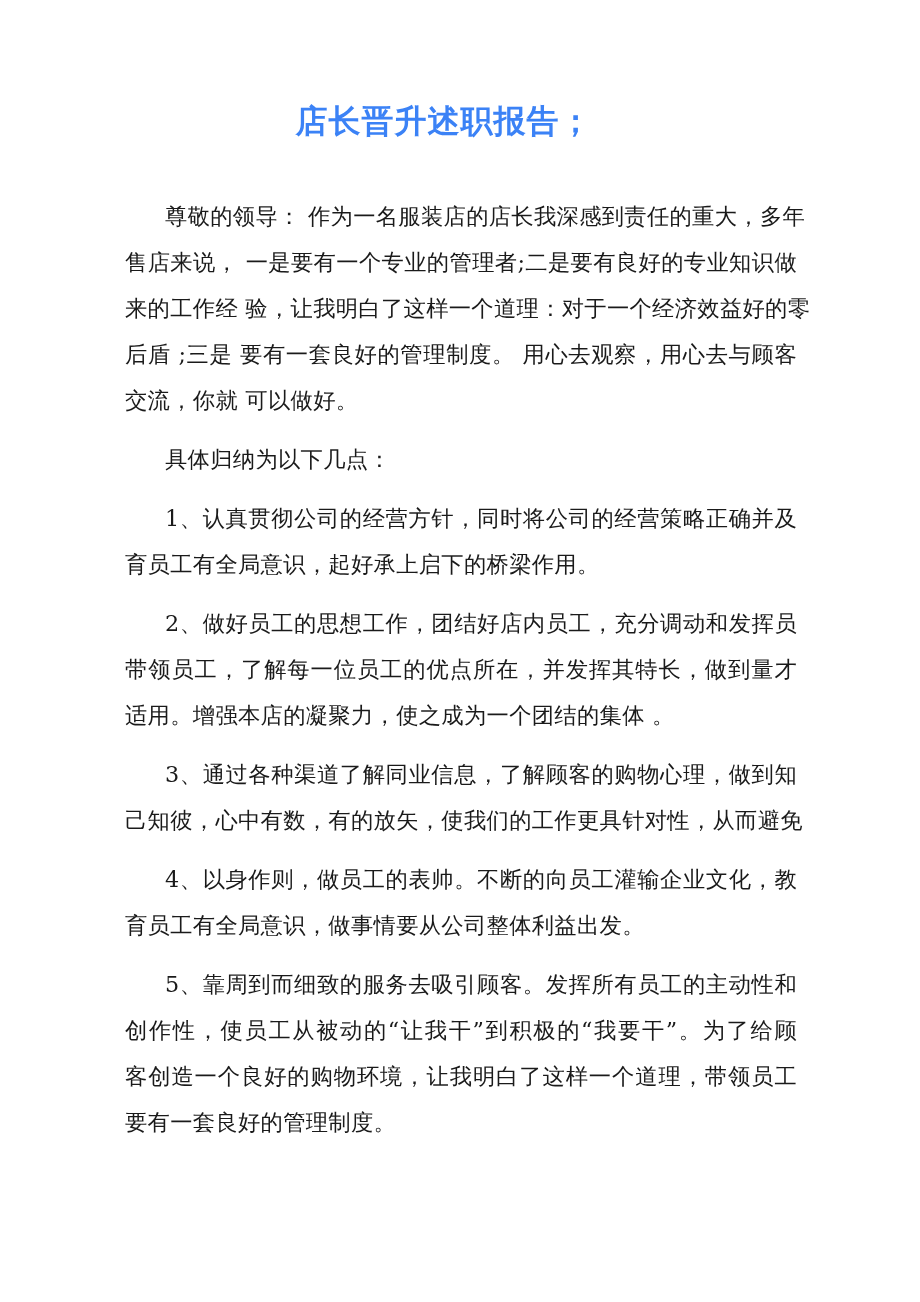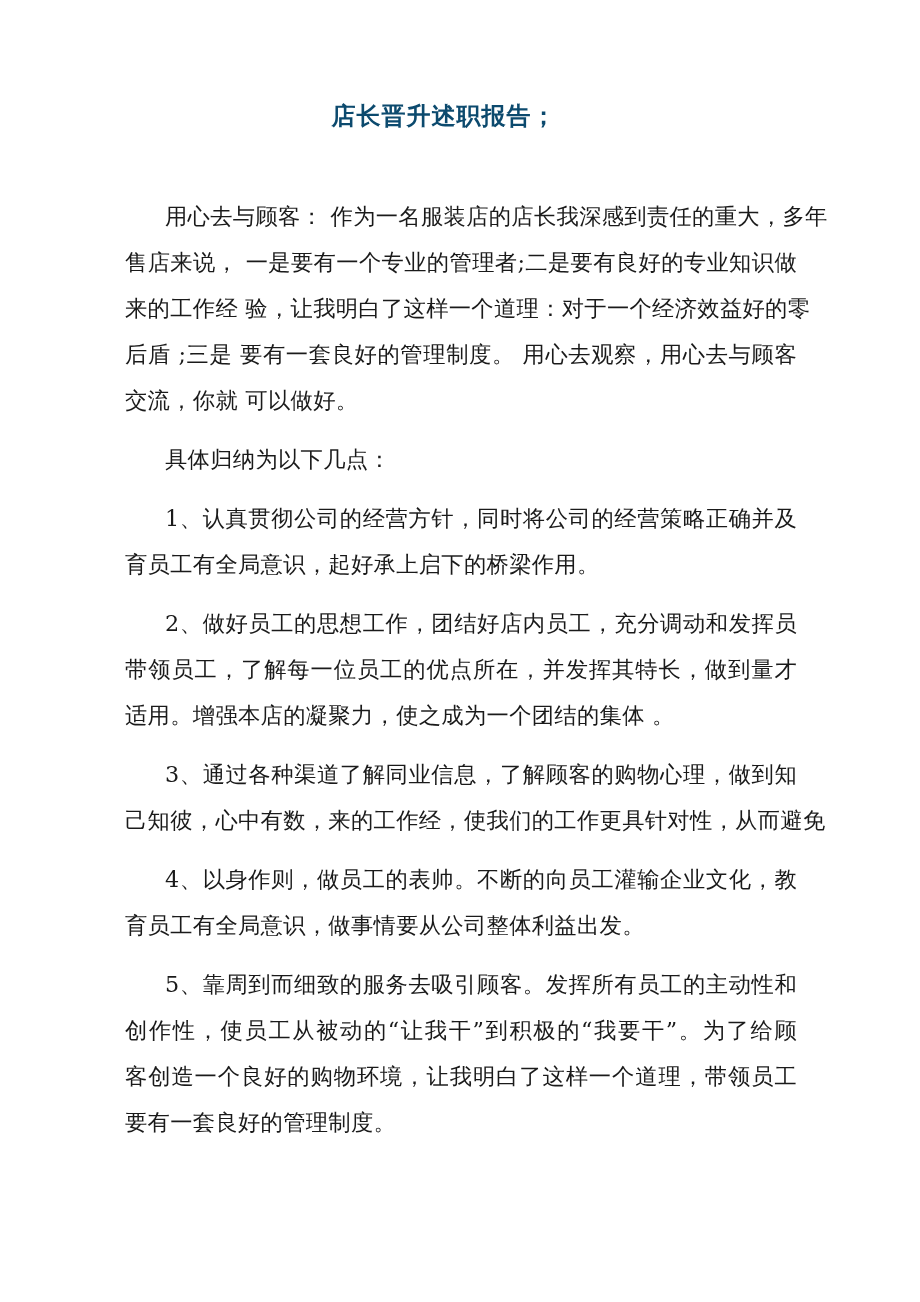--- a/index.html
+++ b/index.html
@@ -1,37 +1,37 @@
 <!DOCTYPE html>
 <html><head>
 <meta charset="utf-8">
 <style>
   html, body { margin: 0; padding: 0; background: #ffffff; }
   body { width: 920px; height: 1302px; position: relative; overflow: hidden;
          font-family: "DejaVu Serif", "Liberation Serif", serif; color: #1a1a1a; }
   .title { position: absolute; top: 100px; left: 0; width: 888px; text-align: center;
-           font-size: 24px; font-weight: bold; color: #0c4a6e; letter-spacing: 1px;
+           font-size: 32px; font-weight: bold; color: #3b82f6; letter-spacing: 1px;
            font-family: "DejaVu Sans", sans-serif; }
   .body { position: absolute; top: 193px; left: 125px; width: 672px; }
   .para { margin: 0 0 13px 0; font-size: 22.3px; line-height: 46px; text-indent: 40px;
           text-align: justify; letter-spacing: 0.3px; word-break: break-all; }
   .line { display: block; white-space: nowrap; text-align-last: justify; }
   .line.last { text-align-last: left; }
   .line.first { padding-left: 40px; }
   .para.lines { text-indent: 0; }
 </style>
 </head>
 <body>
 
 <div class="page">
   <div class="title">店长晋升述职报告；</div>
 
   <div class="body">
     <p class="para lines">
-      <span class="line first">用心去与顾客：  作为一名服装店的店长我深感到责任的重大，多年</span>
+      <span class="line first">尊敬的领导：  作为一名服装店的店长我深感到责任的重大，多年</span>
       <span class="line">售店来说，  一是要有一个专业的管理者;二是要有良好的专业知识做</span>
       <span class="line">来的工作经 验，让我明白了这样一个道理：对于一个经济效益好的零</span>
       <span class="line">后盾 ;三是 要有一套良好的管理制度。 用心去观察，用心去与顾客</span>
       <span class="line last">交流，你就 可以做好。</span>
     </p>
 
     <p class="para lines">
       <span class="line first last">具体归纳为以下几点：</span>
     </p>
 
@@ -41,21 +41,21 @@
     </p>
 
     <p class="para lines">
       <span class="line first">2、做好员工的思想工作，团结好店内员工，充分调动和发挥员</span>
       <span class="line">带领员工，了解每一位员工的优点所在，并发挥其特长，做到量才</span>
       <span class="line last">适用。增强本店的凝聚力，使之成为一个团结的集体  。</span>
     </p>
 
     <p class="para lines">
       <span class="line first">3、通过各种渠道了解同业信息，了解顾客的购物心理，做到知</span>
-      <span class="line">己知彼，心中有数，来的工作经，使我们的工作更具针对性，从而避免</span>
+      <span class="line">己知彼，心中有数，有的放矢，使我们的工作更具针对性，从而避免</span>
     </p>
 
     <p class="para lines">
       <span class="line first">4、以身作则，做员工的表帅。不断的向员工灌输企业文化，教</span>
       <span class="line last">育员工有全局意识，做事情要从公司整体利益出发。</span>
     </p>
 
     <p class="para lines">
       <span class="line first">5、靠周到而细致的服务去吸引顾客。发挥所有员工的主动性和</span>
       <span class="line">创作性，使员工从被动的“让我干”到积极的“我要干”。为了给顾</span>

